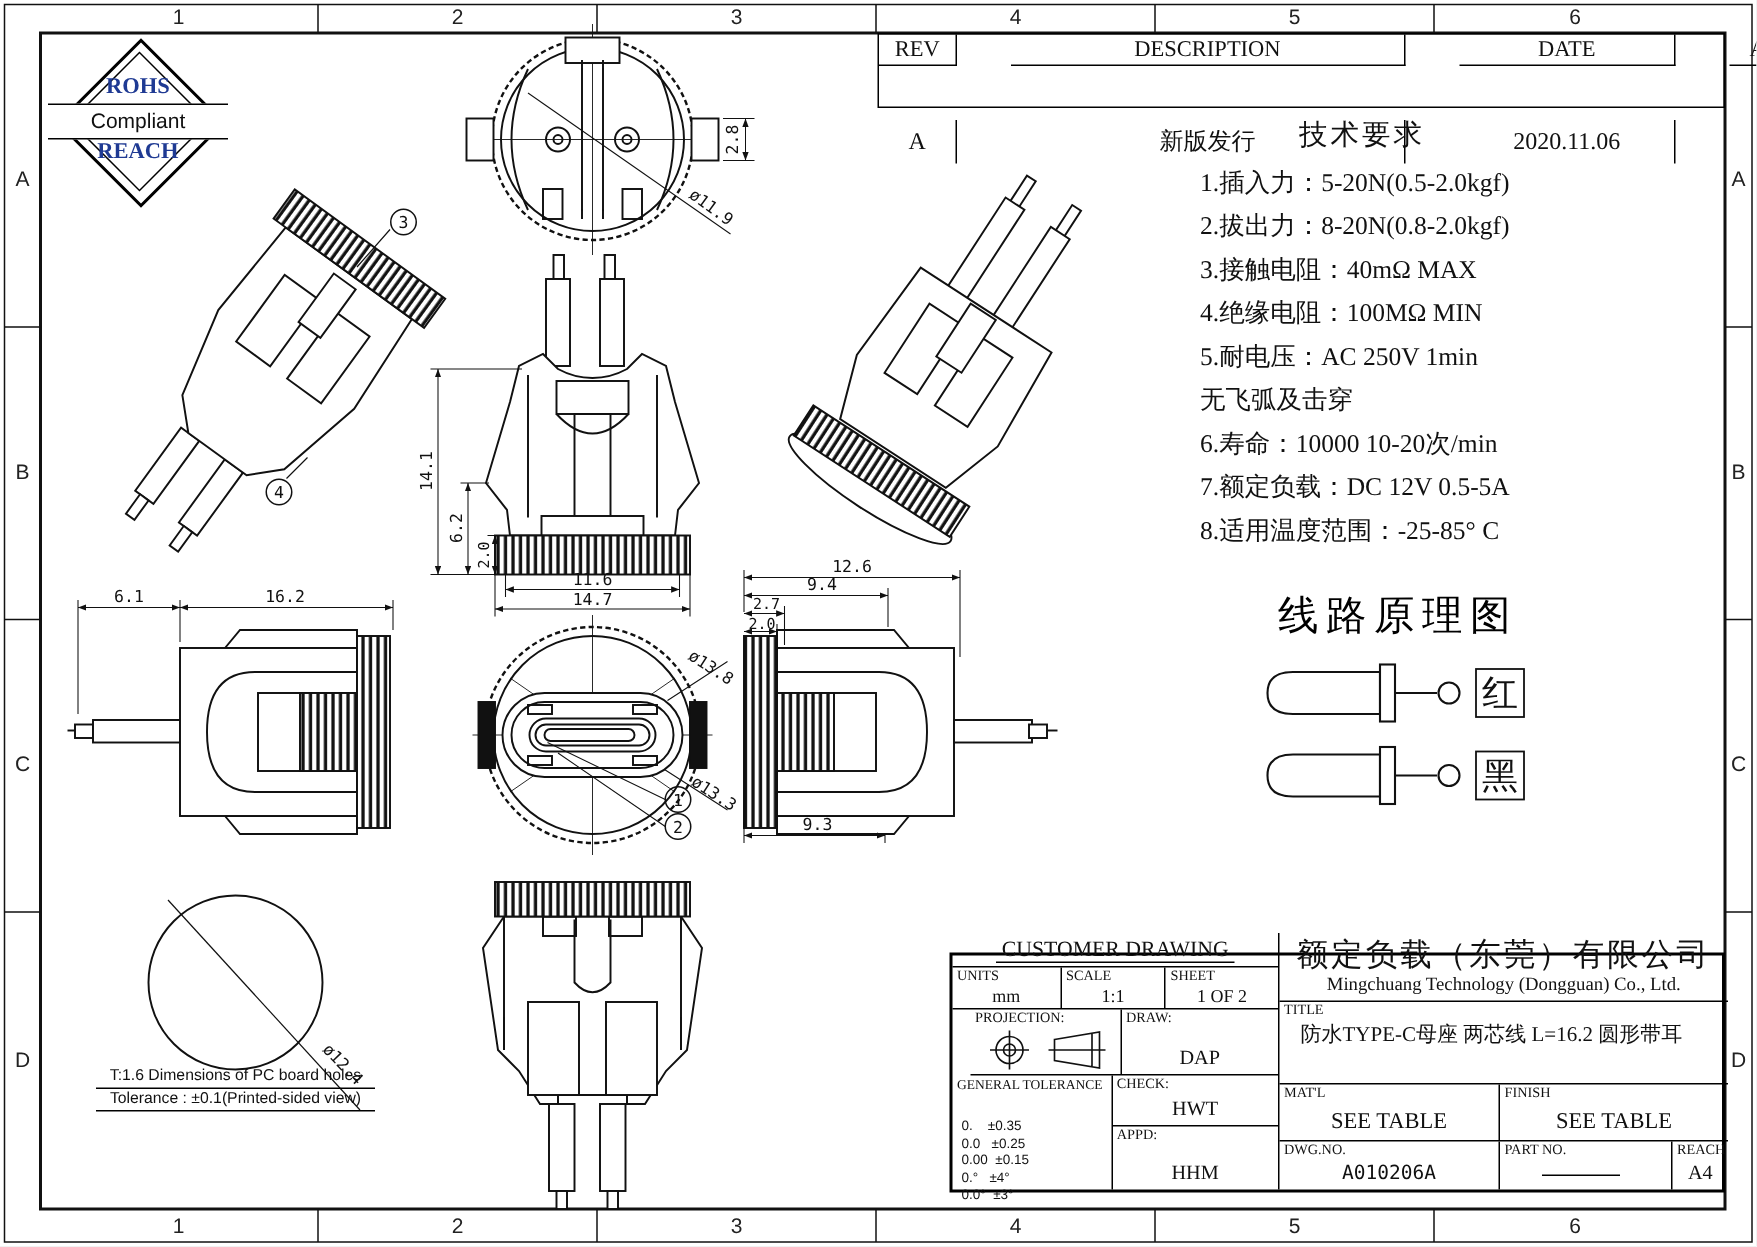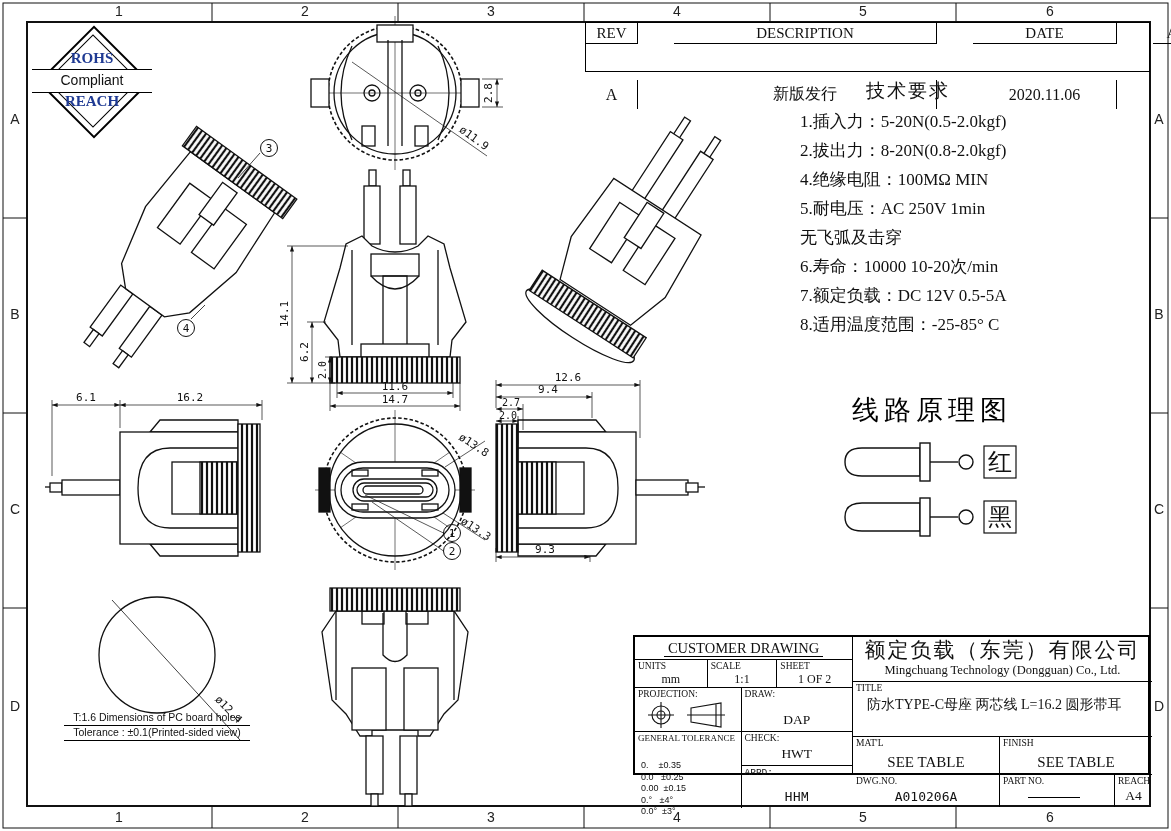--- a/index.html
+++ b/index.html
@@ -33,44 +33,44 @@
   
   .tech{left:800px;top:76px;width:300px;font-size:17px;line-height:29px;white-space:nowrap;}
   .tech .t{font-size:19px;margin-left:66px;margin-bottom:2px;letter-spacing:2px;}
   
   .schem-title{left:852px;top:392px;font-size:27px;letter-spacing:5px;color:#000;}
   
   .pcbnote{left:64px;top:711px;width:186px;text-align:center;
            font-family:"Liberation Sans",sans-serif;font-size:10.5px;line-height:13px;}
   .pcbnote div{border-bottom:1px solid #000;padding-bottom:1px;}
   
-  .tblock{left:633px;top:635px;width:517px;height:140px;border:2px solid #000;
-          box-sizing:border-box;display:flex;font-size:12px;}
+  .tblock{left:633px;top:635px;width:517px;height:160px;border:2px solid #000;
+          box-sizing:border-box;display:flex;font-size:12px;align-items:flex-end;}
   .tb-l{width:218px;border-right:1.5px solid #000;box-sizing:border-box;}
   .tb-r{width:299px;box-sizing:border-box;}
   .cell{box-sizing:border-box;position:relative;}
   .lab{position:absolute;left:3px;top:1px;font-size:9.5px;}
   .cd{height:23px;border-bottom:1.2px solid #000;text-align:center;font-size:14.5px;line-height:22px;}
   .cd span{border-bottom:1px solid #000;padding:0 4px;}
   .row2{height:27px;border-bottom:1.2px solid #000;display:flex;}
   .row2 .cell{height:27px;}
   .u1{width:73px;border-right:1.2px solid #000;}
   .u2{width:70px;border-right:1.2px solid #000;}
   .u3{width:75px;}
   .val{position:absolute;left:0;right:0;bottom:0;text-align:center;font-size:12px;}
-  .row3{height:43px;border-bottom:1.2px solid #000;display:flex;}
+  .row3{height:43px;border-bottom:1.2px solid #000;display:flex;margin-left:12px;}
   .p1{width:107px;border-right:1.2px solid #000;}
   .p2{width:111px;}
   .row4{height:76px;display:flex;}
   .g1{width:107px;border-right:1.2px solid #000;font-size:9.5px;}
   .tolbox{margin:28px 0 0 6px;font-family:Liberation Sans, sans-serif;
           font-size:9px;line-height:11.5px;white-space:pre;}
   .g2{width:111px;display:flex;flex-direction:column;}
   .chk{height:34px;border-bottom:1.2px solid #000;position:relative;}
-  .apd{height:42px;position:relative;font-family:Liberation Mono, monospace;}
+  .apd{height:42px;position:relative;}
   .bigval{position:absolute;left:0;right:0;bottom:3px;text-align:center;font-size:13.5px;}
   .comp{height:45px;border-bottom:1.2px solid #000;text-align:center;}
   .compcn{font-size:21px;letter-spacing:2px;line-height:26px;}
   .compen{font-size:12.5px;line-height:14px;}
   .ttl{height:55px;border-bottom:1.2px solid #000;position:relative;}
   .ttlv{padding:13px 8px 0 14px;font-size:14px;line-height:19px;}
   .rowmf{height:37px;border-bottom:1.2px solid #000;display:flex;}
   .mf1{width:147px;border-right:1.2px solid #000;}
   .mf2{width:152px;}
   .rowdw{height:32px;display:flex;}
@@ -349,20 +349,21 @@
     <div>A</div>
     <div>新版发行</div>
     <div>2020.11.06</div>
     <div>HHM</div>
   </div>
 
   <div class="abs tech">
     <div class="t">技术要求</div>
     <div>1.插入力：5-20N(0.5-2.0kgf)</div>
     <div>2.拔出力：8-20N(0.8-2.0kgf)</div>
+    <div>3.接触电阻：40mΩ MAX</div>
     <div>4.绝缘电阻：100MΩ MIN</div>
     <div>5.耐电压：AC 250V 1min</div>
     <div>无飞弧及击穿</div>
     <div>6.寿命：10000 10-20次/min</div>
     <div>7.额定负载：DC 12V 0.5-5A</div>
     <div>8.适用温度范围：-25-85° C</div>
   </div>
 
   <div class="abs schem-title">线路原理图</div>
 

